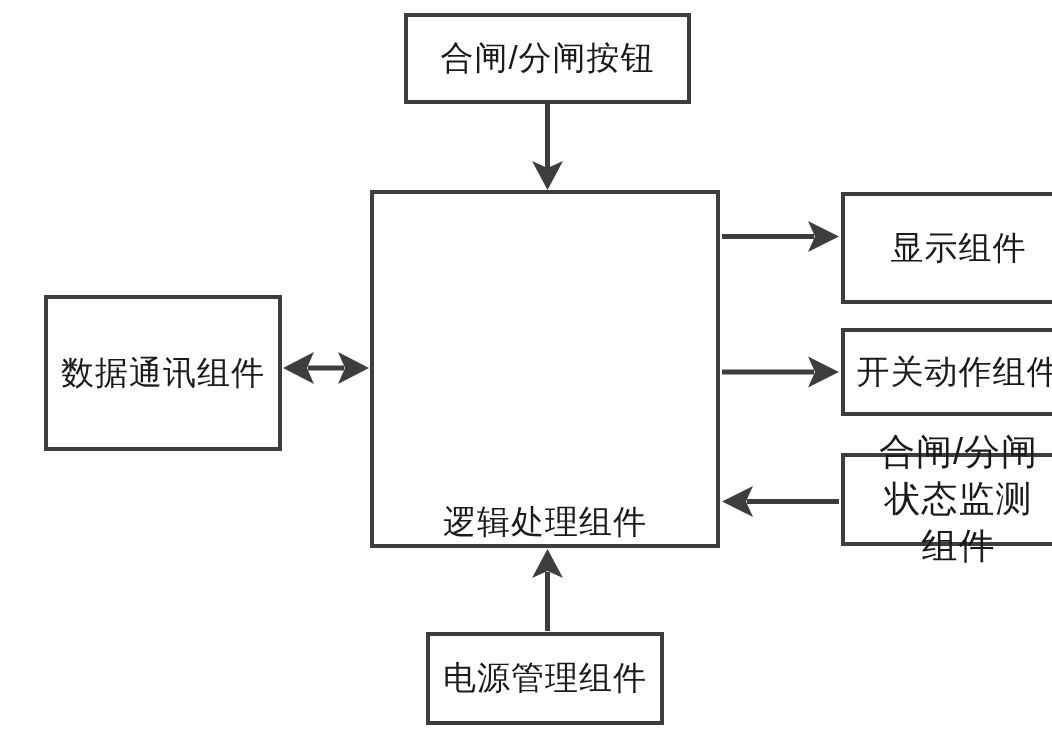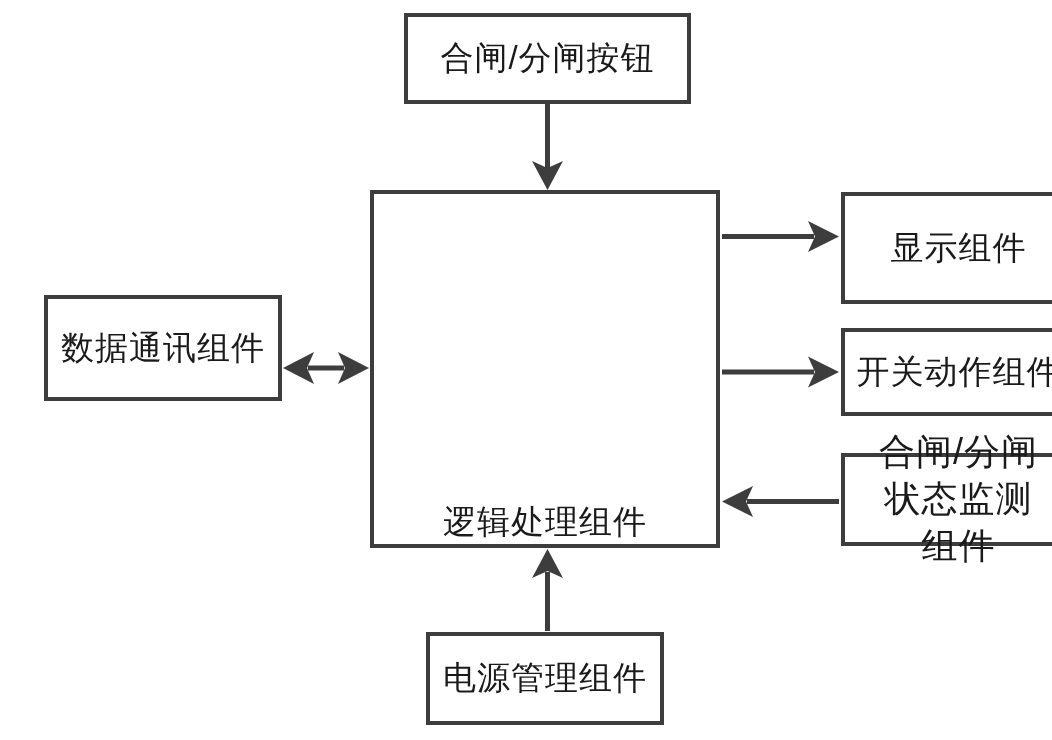--- a/index.html
+++ b/index.html
@@ -41,21 +41,21 @@
     align-items: center;
     justify-content: center;
     text-align: center;
     color: #1a1a1a;
     font-size: 33px;
     letter-spacing: 1px;
     line-height: 1.3;
   }
   .node-top      { left: 368px; top: 13px;  width: 287px; height: 91px;  }
   .node-center   { left: 334px; top: 190px; width: 350px; height: 358px; align-items: flex-end; }
-  .node-left     { left: 8px;   top: 295px; width: 238px; height: 106px; }
+  .node-left     { left: 8px;   top: 295px; width: 238px; height: 156px; }
   .node-right1   { left: 805px; top: 192px; width: 235px; height: 112px;  }
   .node-right2   { left: 805px; top: 328px; width: 235px; height: 88px;  }
   .node-right3   { left: 805px; top: 453px; width: 235px; height: 93px; font-size: 36px; }
   .node-right3 .label { width: 180px; }
   .node-bottom   { left: 390px; top: 632px; width: 238px; height: 93px; text-align: right;  }
   .label { display: inline-block; }
 </style>
 </head>
 <body>
 

